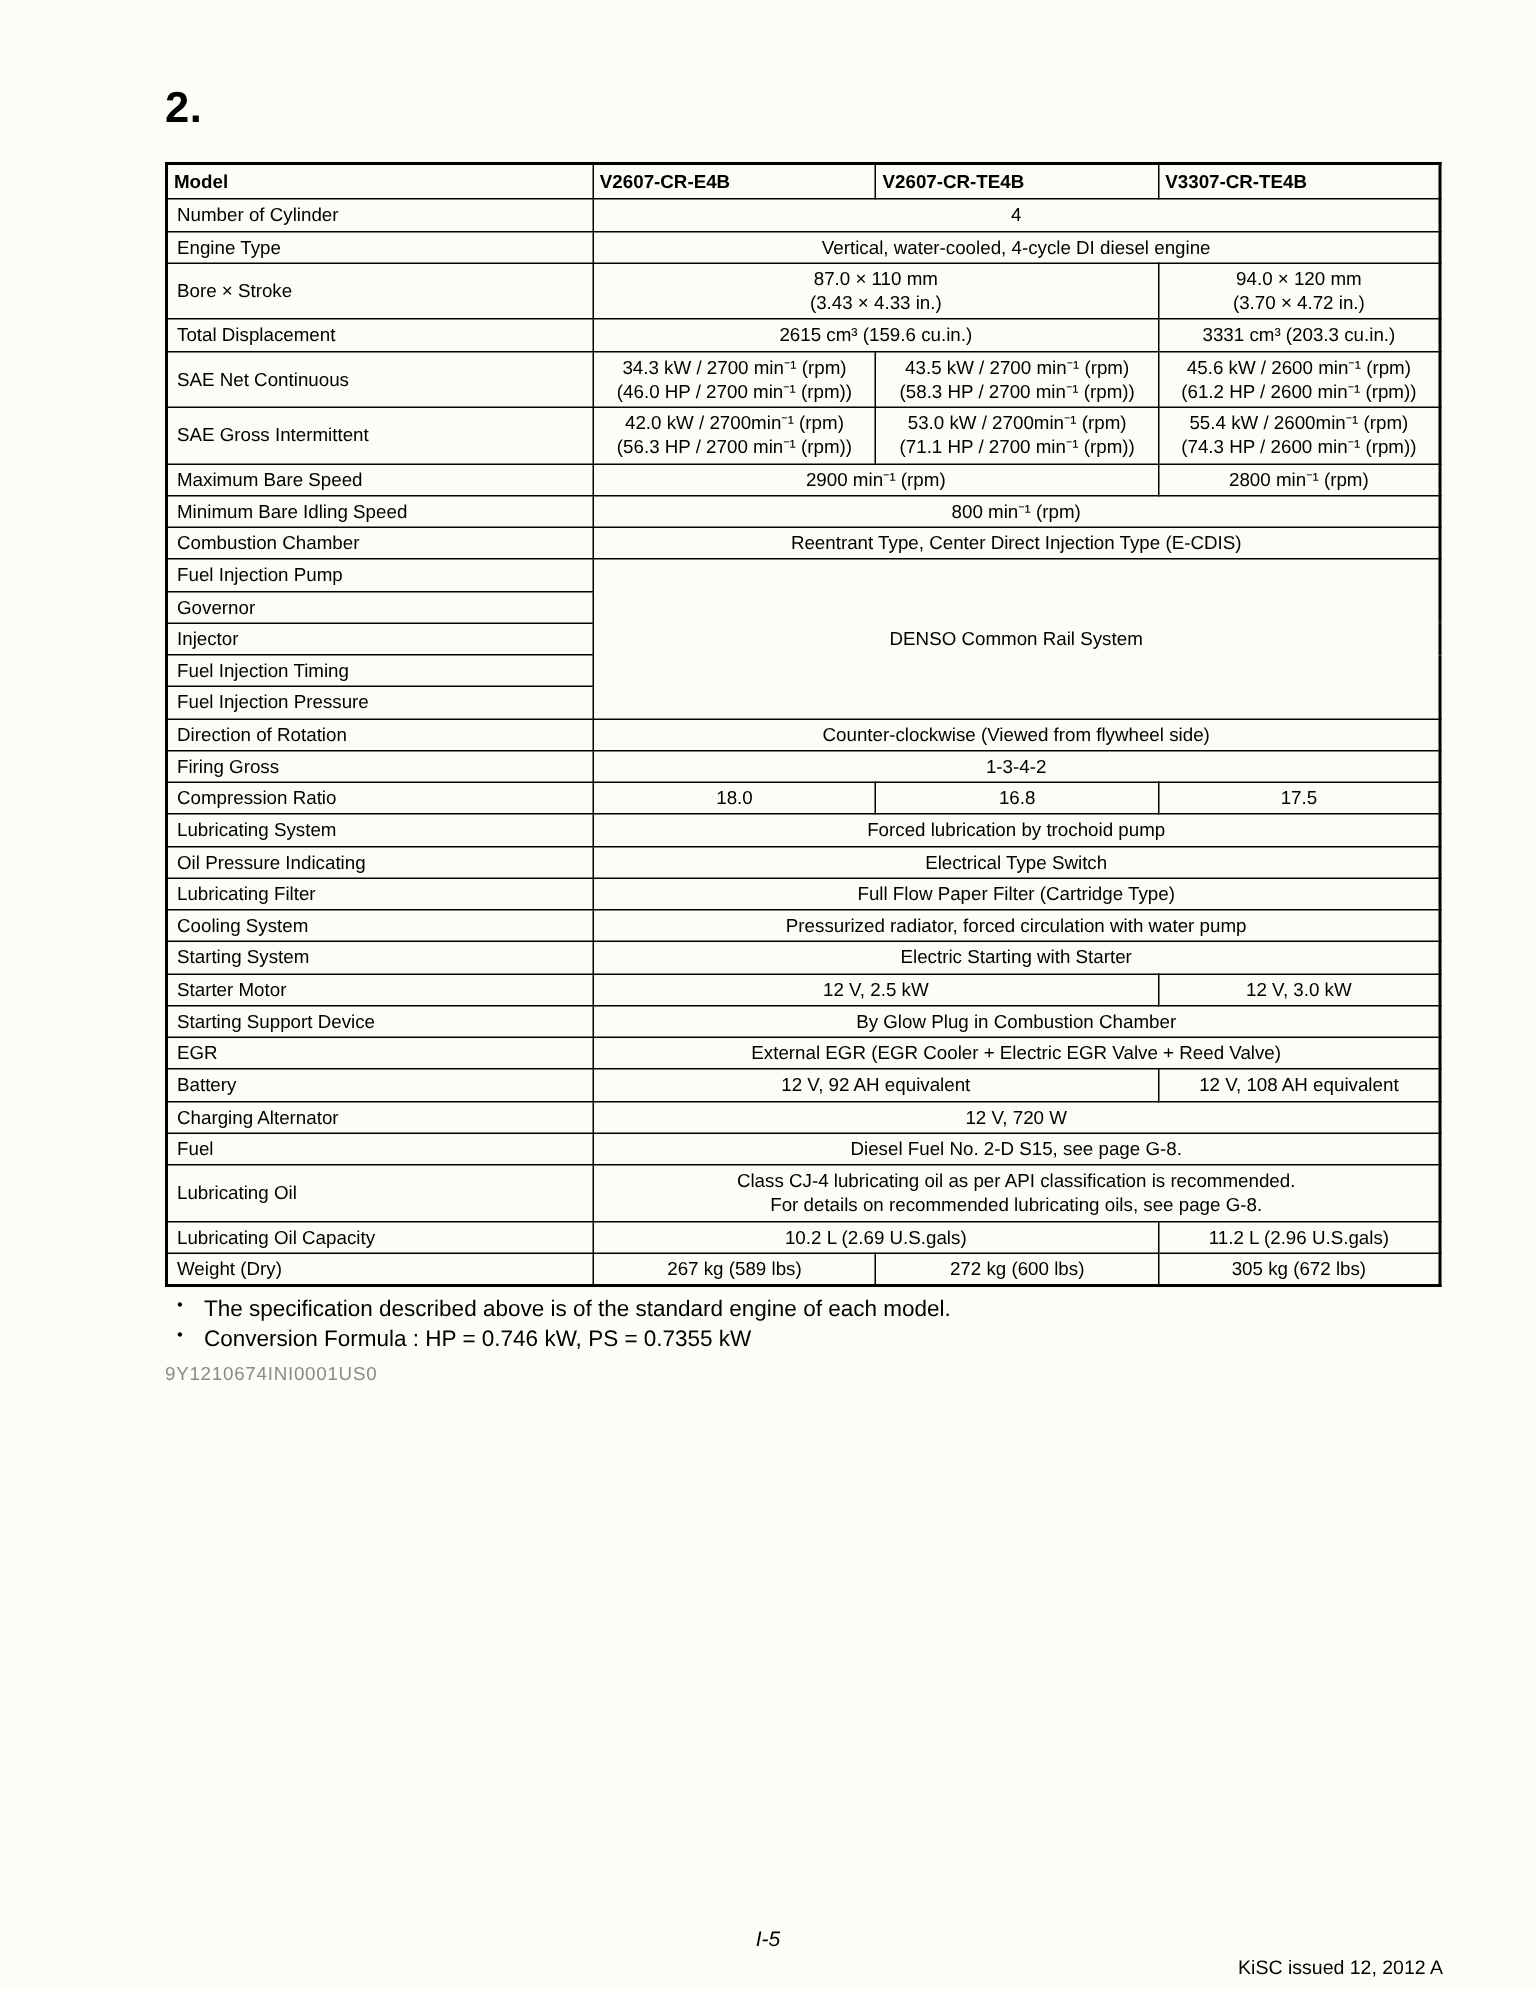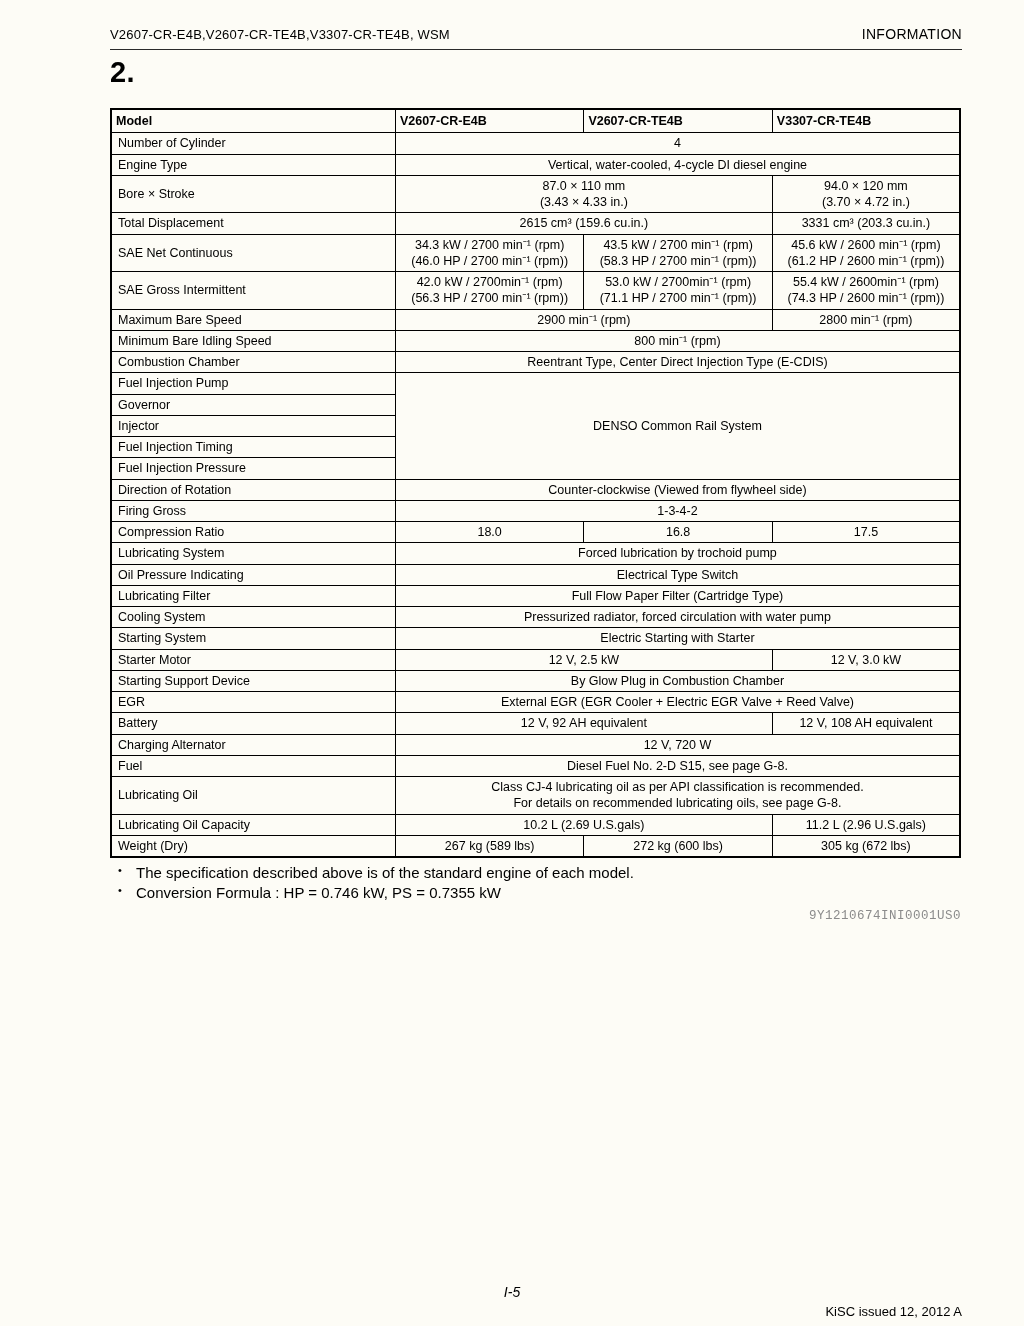--- a/index.html
+++ b/index.html
@@ -66,44 +66,40 @@
     padding-left:22px;
     margin-bottom:3px;
   }
   .notes li::before{
     content:"\2022";
     position:absolute;left:4px;top:0;
     font-size:11px;
   }
   .doc-code{
     margin-top:8px;
-    text-align:right;
-    font-family:Liberation Mono, monospace;
+    text-align:left;
+    font-family:Liberation Sans, sans-serif;
     font-size:12.5px;
     color:#8b8b8b;
     letter-spacing:0.5px;
   }
   .footer-page{
     position:absolute;bottom:26px;left:0;width:100%;
     text-align:center;font-size:14px;font-style:italic;
   }
   .footer-right{
     position:absolute;bottom:7px;right:62px;
     font-size:13px;
   }
 </style>
 </head>
 <body>
 
 <div class="page">
 
-  <div class="header">
-    <span class="hl">V2607-CR-E4B,V2607-CR-TE4B,V3307-CR-TE4B, WSM</span>
-    <span class="hr">INFORMATION</span>
-  </div>
 
   <div class="title">
     <span class="num">2.</span>
   </div>
 
   <div class="content">
     <table class="spec">
       <colgroup>
         <col style="width:33.5%">
         <col style="width:22.2%">

